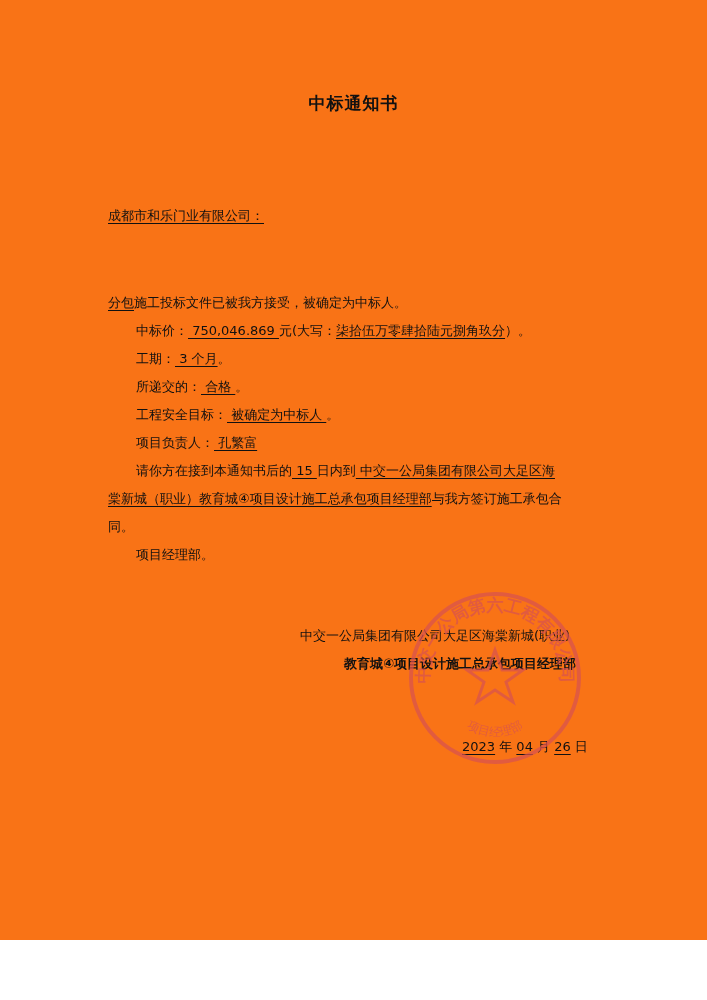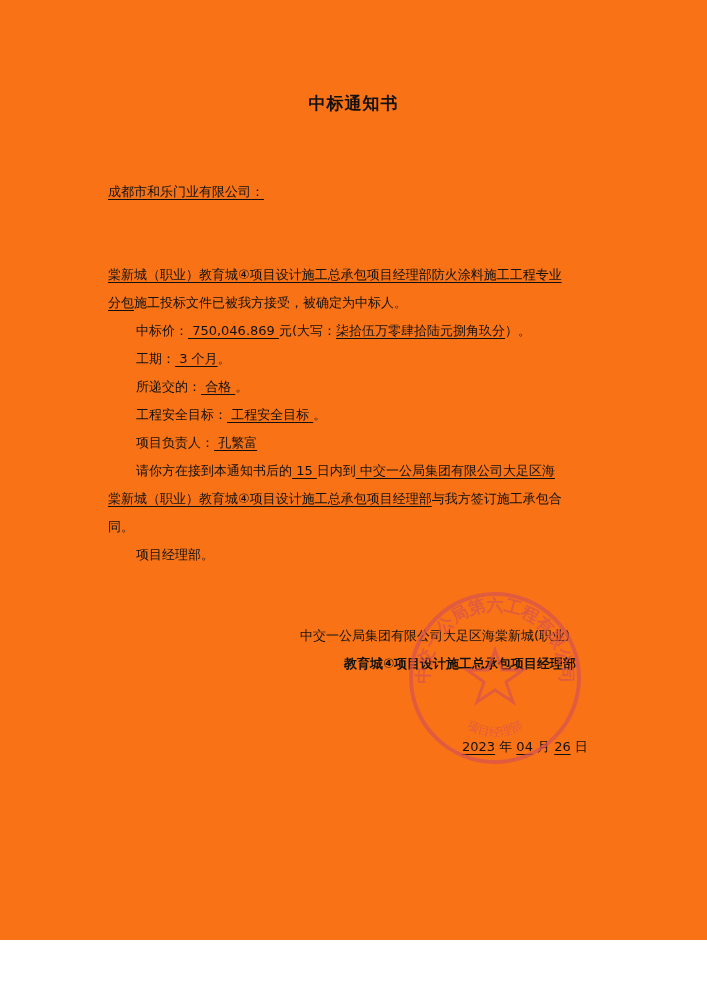--- a/index.html
+++ b/index.html
@@ -2,53 +2,50 @@
 <html><head>
 <meta charset="utf-8">
 <style>
   html, body { margin: 0; padding: 0; background: #ffffff; }
   body { width: 707px; height: 1000px; position: relative; overflow: hidden;
          font-family: "DejaVu Sans", "Liberation Sans", sans-serif; color: #111; }
   .page { position: absolute; left: 0; top: 0; width: 707px; height: 940px; background: #f97316; }
   .title { position: absolute; top: 92px; left: 0; width: 707px; text-align: center;
            font-size: 17px; font-weight: bold; letter-spacing: 1px; font-family: "DejaVu Serif", serif; }
   .line { position: absolute; font-size: 13px; white-space: nowrap; line-height: 20px; }
-  .u { text-decoration: underline; text-underline-offset: 3px; }
+  .u { text-decoration: underline; text-underline-offset: 3px; margin-top: 24px; }
   .stamp { position: absolute; left: 405px; top: 588px; width: 180px; height: 180px; opacity: 0.72; }
 </style>
 </head>
 <body>
 
 <div class="page">
 
   <div class="title">中标通知书</div>
 
   <div class="line u" style="left:108px; top:182px;">成都市和乐门业有限公司：</div>
 
-  <div class="line" style="left:108px; top:265px;">
-    <span class="u">棠新城（职业）教育城④项目设计施工总承包项目经理部防火涂料施工工程专业</span>
-  </div>
   <div class="line" style="left:108px; top:293px;text-align:right;">
     <span class="u">分包</span><span>施工投标文件已被我方接受，被确定为中标人。</span>
   </div>
 
   <div class="line" style="left:136px; top:321px;">
     <span>中标价：</span><span class="u">  750,046.869  </span><span>元(大写：</span><span class="u">柒拾伍万零肆拾陆元捌角玖分</span><span>）。</span>
   </div>
 
   <div class="line" style="left:136px; top:349px;">
     <span>工期：</span><span class="u">   3 个月</span><span>。</span>
   </div>
 
   <div class="line" style="left:136px; top:377px;">
     <span>所递交的：</span><span class="u"> 合格 </span><span>。</span>
   </div>
 
   <div class="line" style="left:136px; top:405px;">
-    <span>工程安全目标：</span><span class="u"> 工程安全目标 </span><span>。</span>
+    <span>工程安全目标：</span><span class="u"> 被确定为中标人 </span><span>。</span>
   </div>
 
   <div class="line" style="left:136px; top:433px;">
     <span>项目负责人：</span><span class="u"> 孔繁富 </span>
   </div>
 
   <div class="line" style="left:136px; top:461px;">
     <span>请你方在接到本通知书后的</span><span class="u"> 15 </span><span>日内到</span><span class="u"> 中交一公局集团有限公司大足区海</span>
   </div>
   <div class="line" style="left:108px; top:489px;text-align:center;">

